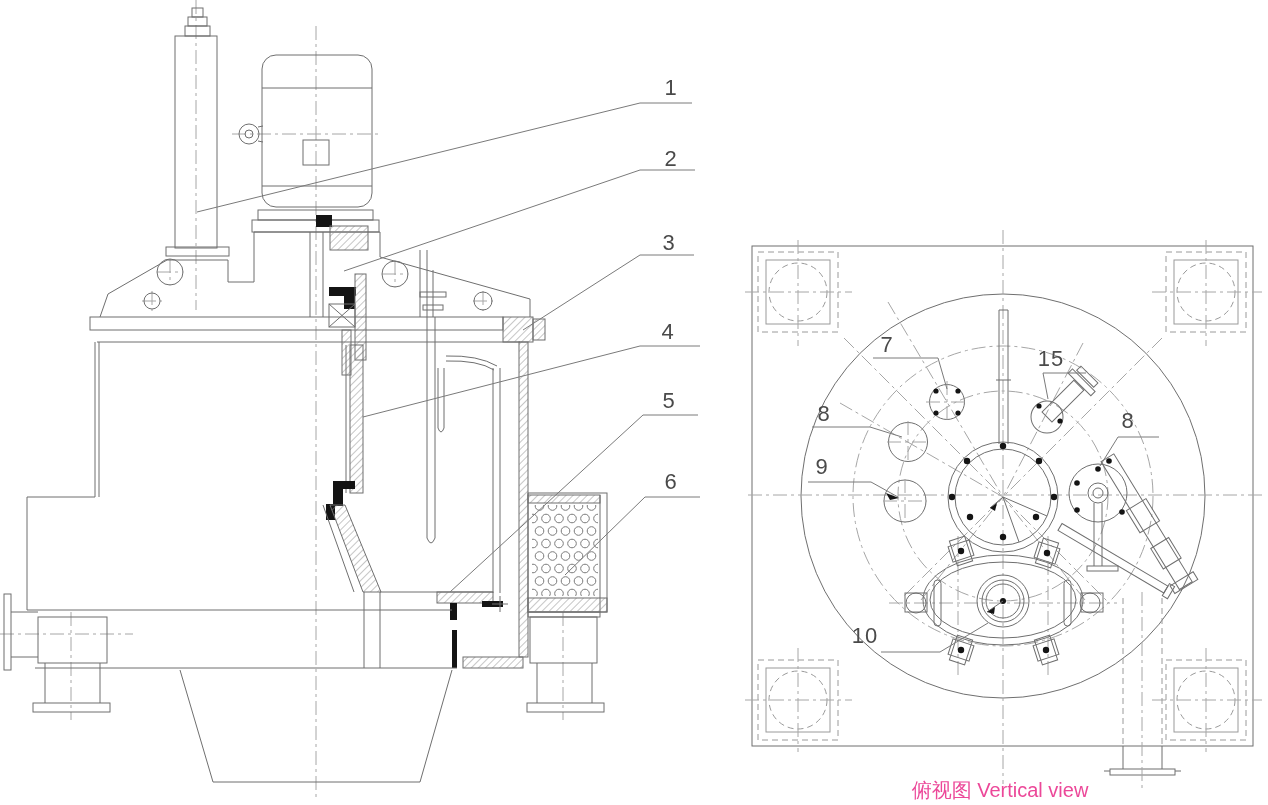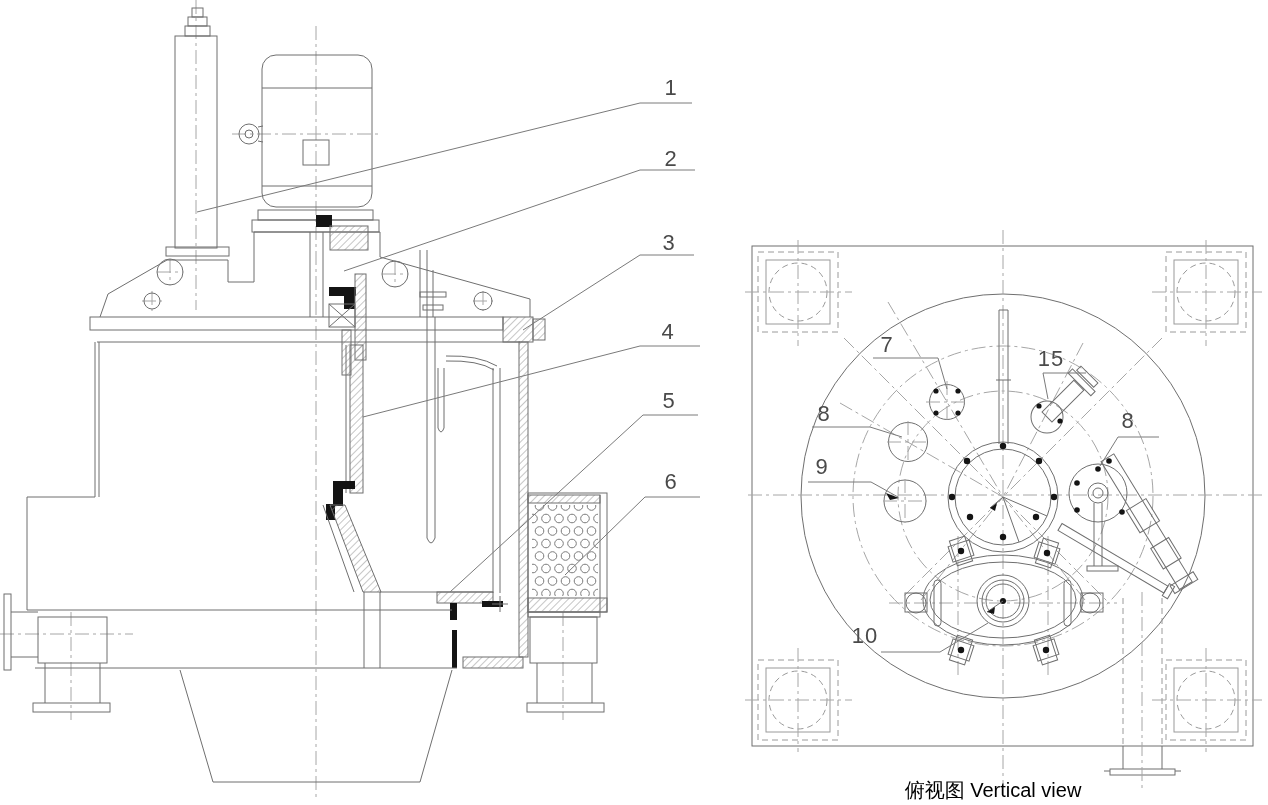--- a/index.html
+++ b/index.html
@@ -1,22 +1,22 @@
 <!DOCTYPE html>
 <html><head>
 <meta charset="utf-8">
 <style>
   html,body{margin:0;padding:0;background:#ffffff;}
   .stage{position:relative;width:1268px;height:805px;background:#ffffff;overflow:hidden;
          font-family:"Liberation Sans", sans-serif;}
   svg{position:absolute;left:0;top:0;}
   .num{position:absolute;transform:translate(-50%,-50%);font-size:22px;color:#4a4a4a;
        letter-spacing:1px;user-select:none;}
-  .caption{position:absolute;transform:translate(-50%,-50%);font-size:20px;color:#000000;
-       white-space:nowrap;user-select:none;}
+  .caption{position:absolute;transform:translate(-50%,-50%);font-size:20px;color:#ec4899;
+       white-space:nowrap;user-select:none;margin-left:7px;}
   
   .ln{stroke:#6f6f6f;stroke-width:1;fill:none;}
   .lt{stroke:#9a9a9a;stroke-width:1;fill:none;}
   .ld{stroke:#7a7a7a;stroke-width:1;fill:none;}
   .cl{stroke:#a6a6a6;stroke-width:1;fill:none;stroke-dasharray:14 4 3 4;}
   .hd{stroke:#9a9a9a;stroke-width:1;fill:none;stroke-dasharray:6 4;}
   .ht{fill:url(#hatch);stroke:#6f6f6f;stroke-width:1;}
   .bk{fill:#141414;stroke:none;}
   .dot{fill:#141414;stroke:none;}
 </style>

